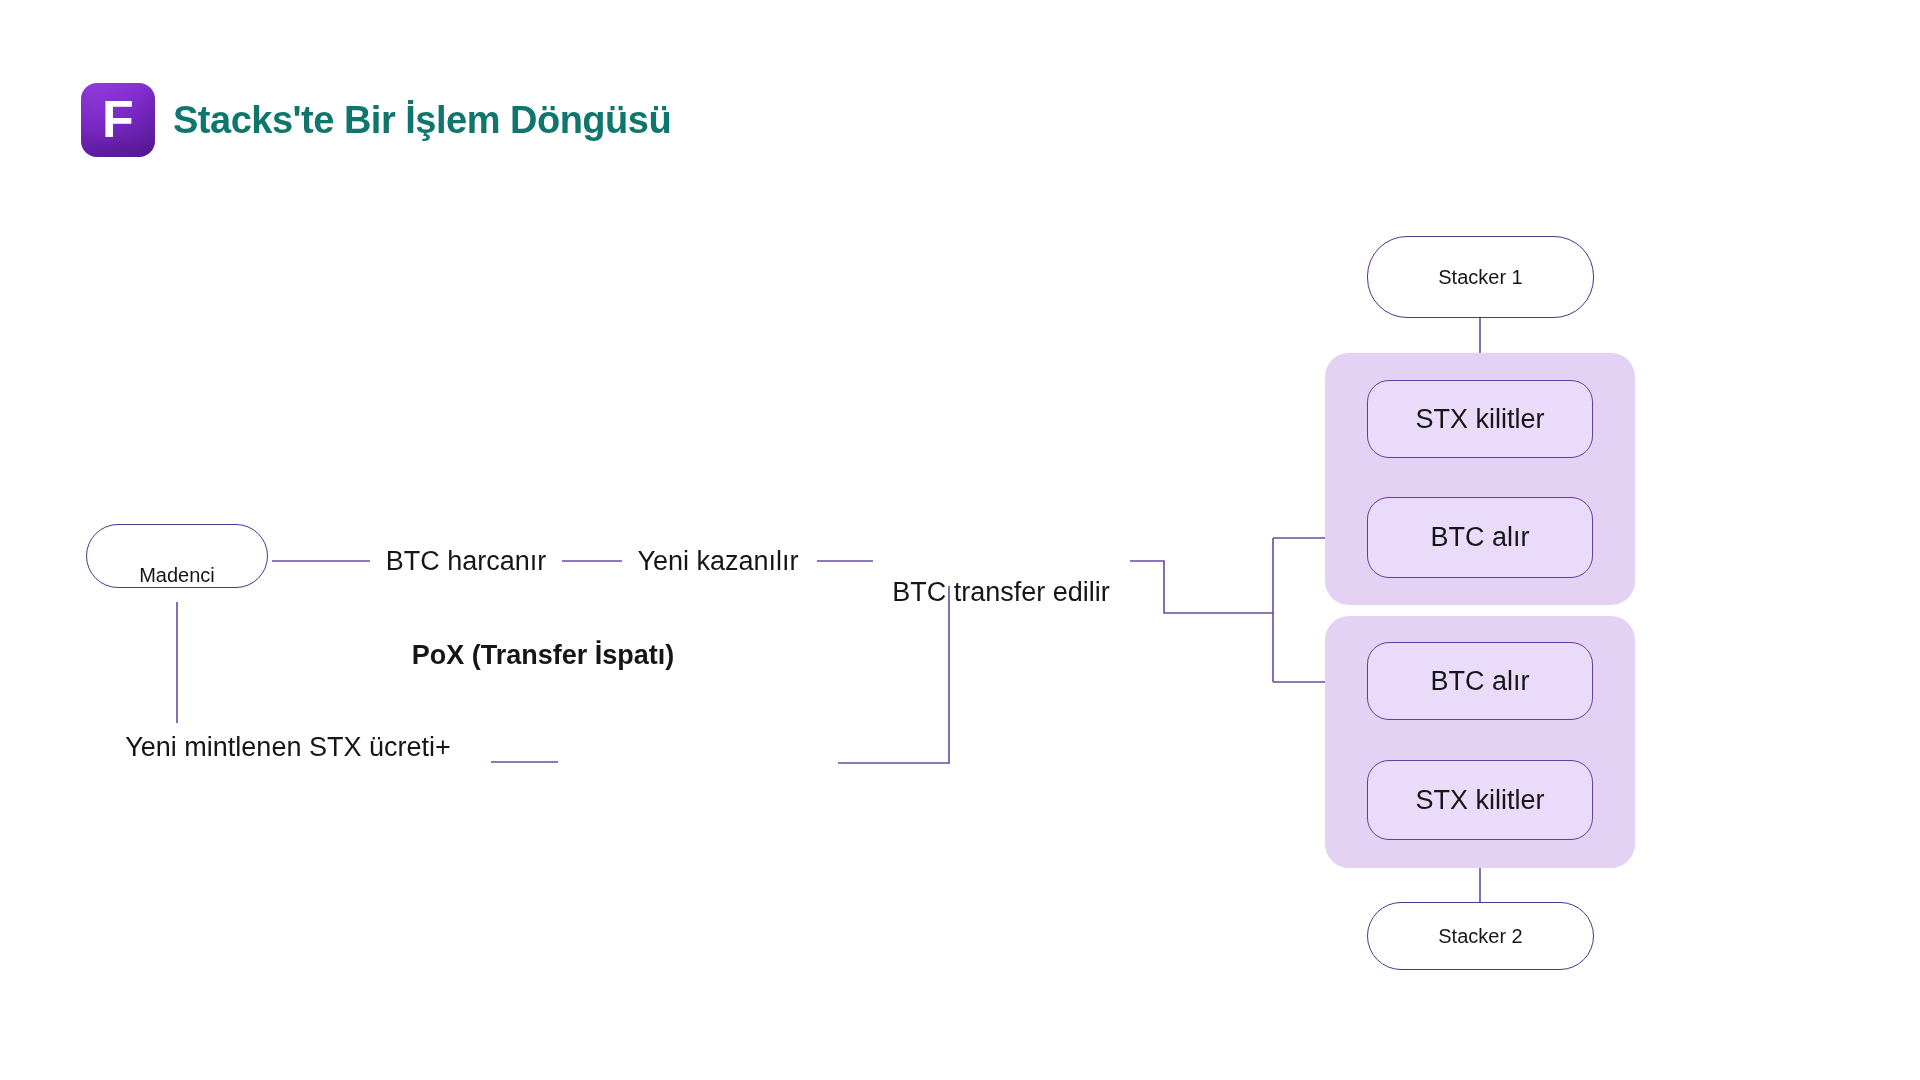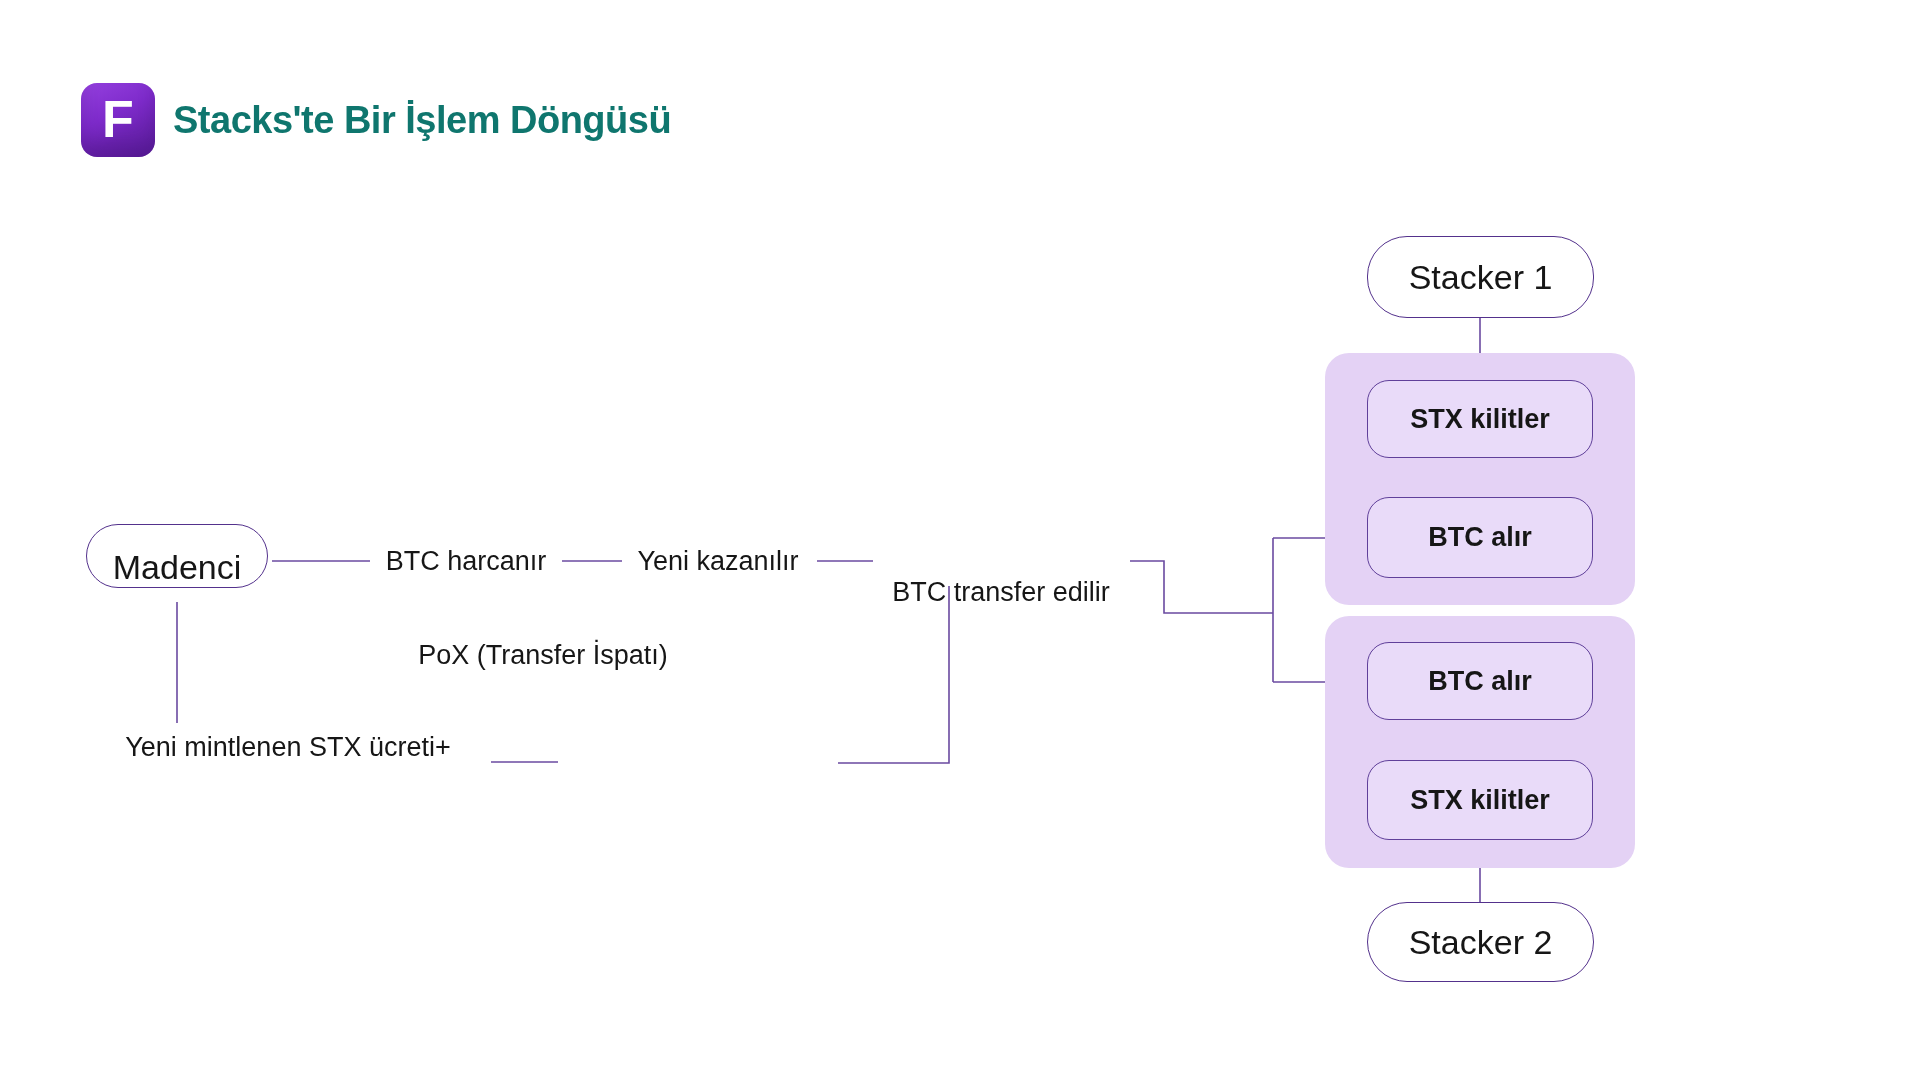--- a/index.html
+++ b/index.html
@@ -19,39 +19,39 @@
     display:flex;align-items:center;justify-content:center;
     box-shadow:inset 0 -14px 18px rgba(40,5,80,.18);
   }
   .logo span{color:#ffffff;font-size:52px;font-weight:800;line-height:1;transform:translateY(-1px);}
   .title{font-size:38px;font-weight:700;letter-spacing:-0.5px;color:#0f766e;white-space:nowrap;}
 
   
   .pill{
     position:absolute;background:#ffffff;border:1.6px solid #53318c;border-radius:40px;
     display:flex;align-items:center;justify-content:center;
-    font-size:34px;font-weight:500;white-space:nowrap;box-sizing:border-box;
+    font-size:20px;font-weight:500;white-space:nowrap;box-sizing:border-box;
   }
   .container-box{
     position:absolute;background:#e4d2f5;border-radius:24px;
   }
   .step-box{
     position:absolute;background:#e9dbf9;border:1.4px solid #60409a;border-radius:22px;
     display:flex;align-items:center;justify-content:center;
-    font-size:27px;font-weight:700;white-space:nowrap;box-sizing:border-box;text-align:center;
+    font-size:27px;font-weight:400;white-space:nowrap;box-sizing:border-box;text-align:center;
   }
   .flow-label{
     position:absolute;transform:translateX(-50%);
     font-size:27px;font-weight:400;white-space:nowrap;
   }
   .note{
     position:absolute;transform:translateX(-50%);
     font-size:27px;font-weight:500;text-align:center;line-height:34px;white-space:nowrap;
   }
-  .note.bold{font-weight:400;}
+  .note.bold{font-weight:700;}
 
   
   svg.wires{position:absolute;left:0;top:0;width:1920px;height:1080px;pointer-events:none;}
   svg.wires path{stroke:#6a4aa0;stroke-width:1.6;fill:none;}
 </style>
 </head>
 <body>
 
 <div id="canvas">
 
@@ -107,17 +107,17 @@
   </div>
 
   <div class="container-box" style="left:1325px;top:616px;width:310px;height:252px;"></div>
   <div class="step-box" style="left:1367px;top:642px;width:226px;height:78px;">
     <span>BTC alır</span>
   </div>
   <div class="step-box" style="left:1367px;top:760px;width:226px;height:80px;">
     <span>STX kilitler</span>
   </div>
 
-  <div class="pill" style="left:1367px;top:902px;width:227px;height:80px;">
+  <div class="pill" style="left:1367px;top:902px;width:227px;height:68px;">
     <span>Stacker 2</span>
   </div>
 
 </div>
 
 </body></html>

